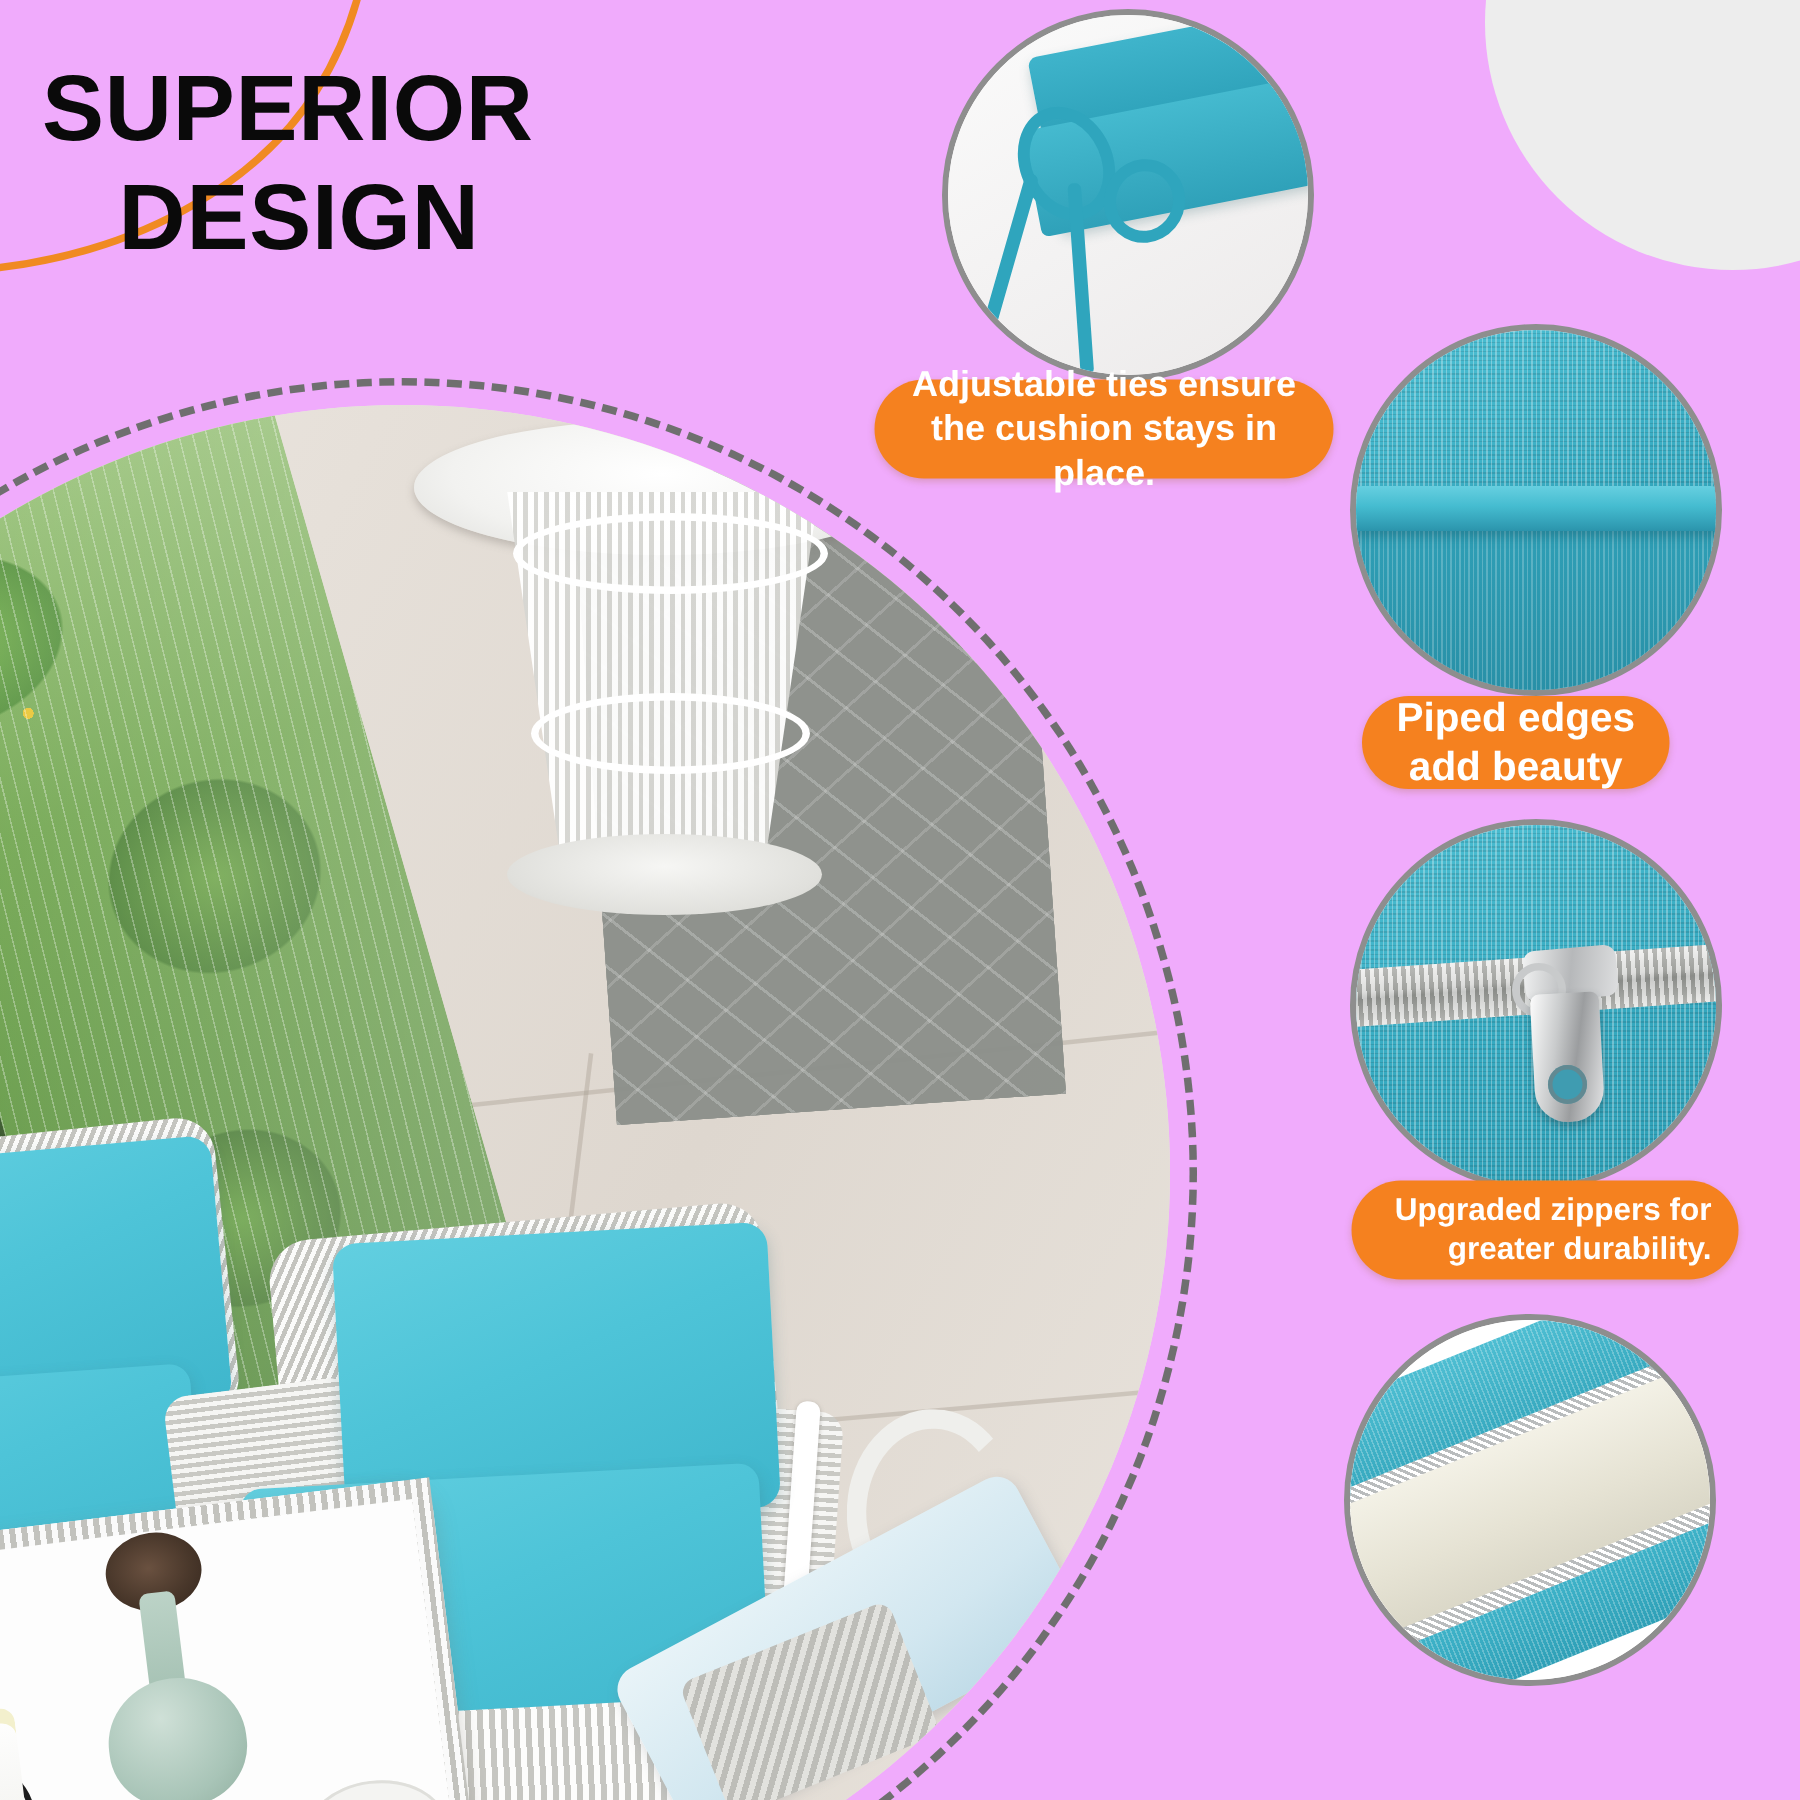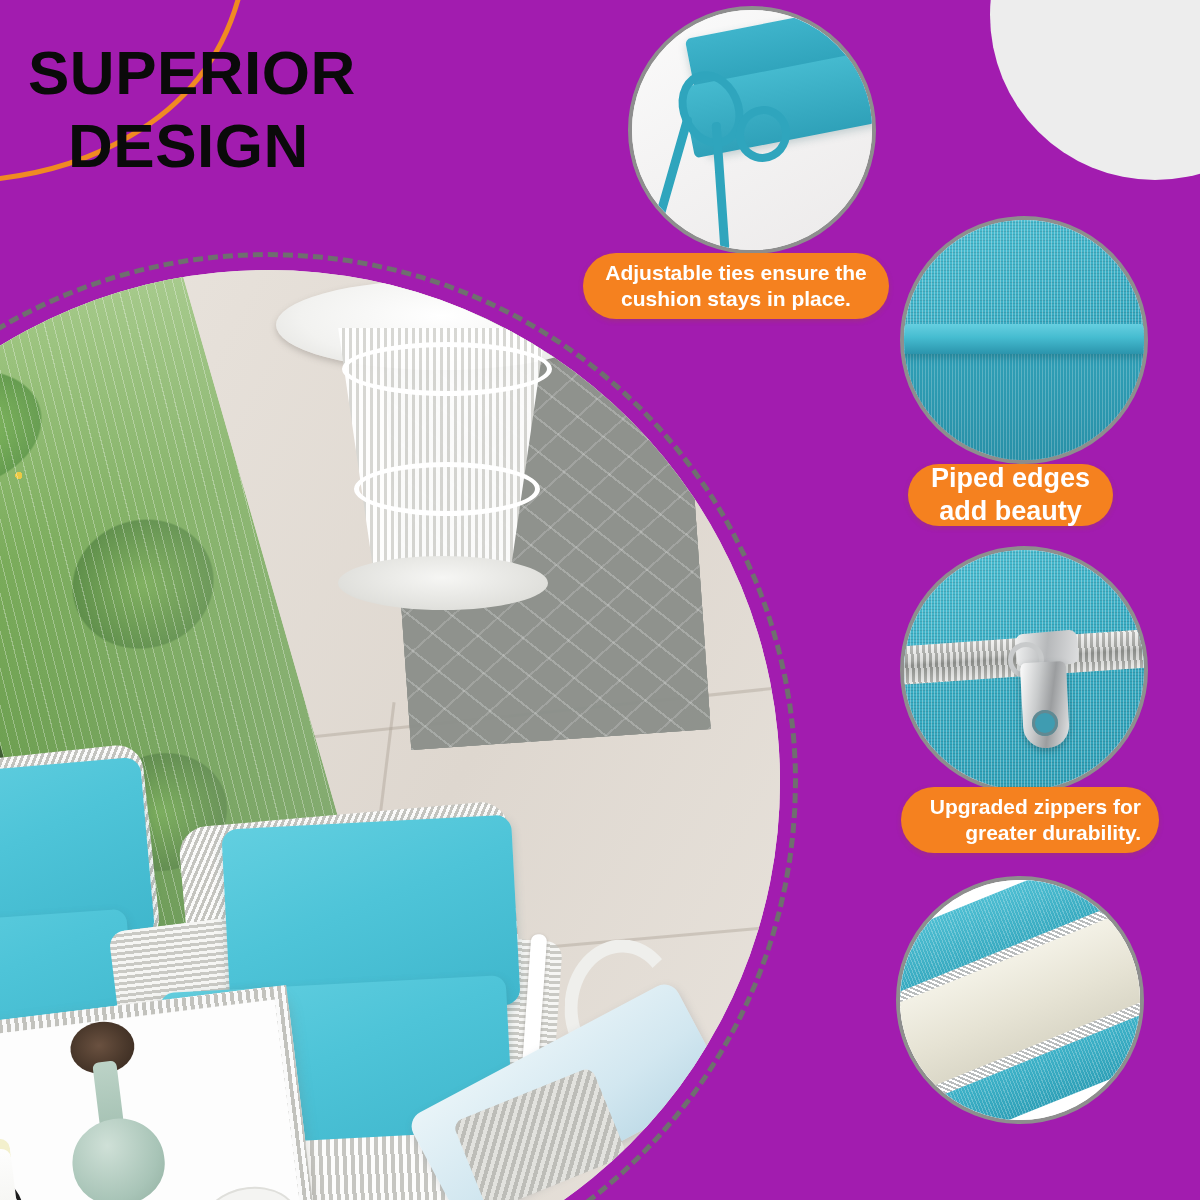--- a/index.html
+++ b/index.html
@@ -3,21 +3,21 @@
 <meta charset="utf-8">
 <style>
   html,body{margin:0;padding:0;}
   body{
     width:1200px;height:1200px;
     background:#ffffff;
     font-family:"Liberation Sans", sans-serif;
     overflow:hidden;
     position:relative;
   }
-  .stage{position:absolute;inset:0;width:1200px;height:1200px;overflow:hidden;background:#a21caf;}
+  .stage{position:absolute;inset:0;width:1200px;height:1200px;overflow:hidden;background:#f0abfc;}
 
   
   .corner-blob{
     position:absolute;top:-150px;right:-120px;
     width:330px;height:330px;border-radius:50%;
     background:#ededed;
   }
 
   
   .swoosh{position:absolute;left:-10px;top:-6px;width:300px;height:220px;}
@@ -25,21 +25,21 @@
   
   .heading{
     position:absolute;left:28px;top:36px;
     width:540px;
     font-weight:bold;
     font-size:62px;
     line-height:1.18;
     letter-spacing:0.5px;
     color:#0a0a0a;
   }
-  .heading .l2{display:block;margin-left:40px;}
+  .heading .l2{display:block;margin-left:51px;}
 
   
   .photo-wrap{
     position:absolute;
     left:-262px;top:252px;
     width:1060px;height:1060px;
   }
   .photo-dash{
     position:absolute;inset:0;
     border-radius:50%;
@@ -346,21 +346,21 @@
     color:#ffffff;
     border-radius:40px;
     font-weight:bold;
     text-align:center;
     display:flex;align-items:center;justify-content:center;
     line-height:1.22;
     box-shadow:0 2px 5px rgba(150,90,20,.25);
     padding:10px 18px;
     box-sizing:border-box;
   }
-  .p1{left:583px;top:253px;width:306px;height:66px;font-size:21px;}
+  .p1{left:583px;top:253px;width:306px;height:66px;font-size:24px;}
   .p2{left:908px;top:464px;width:205px;height:62px;font-size:27px;}
   .p3{left:901px;top:787px;width:258px;height:66px;font-size:21px;text-align:right;}
   .p4{left:648px;top:1117px;width:315px;height:66px;font-size:21px;}
 </style>
 </head>
 <body>
 
 <div class="stage">
 
   <div class="corner-blob"></div>

